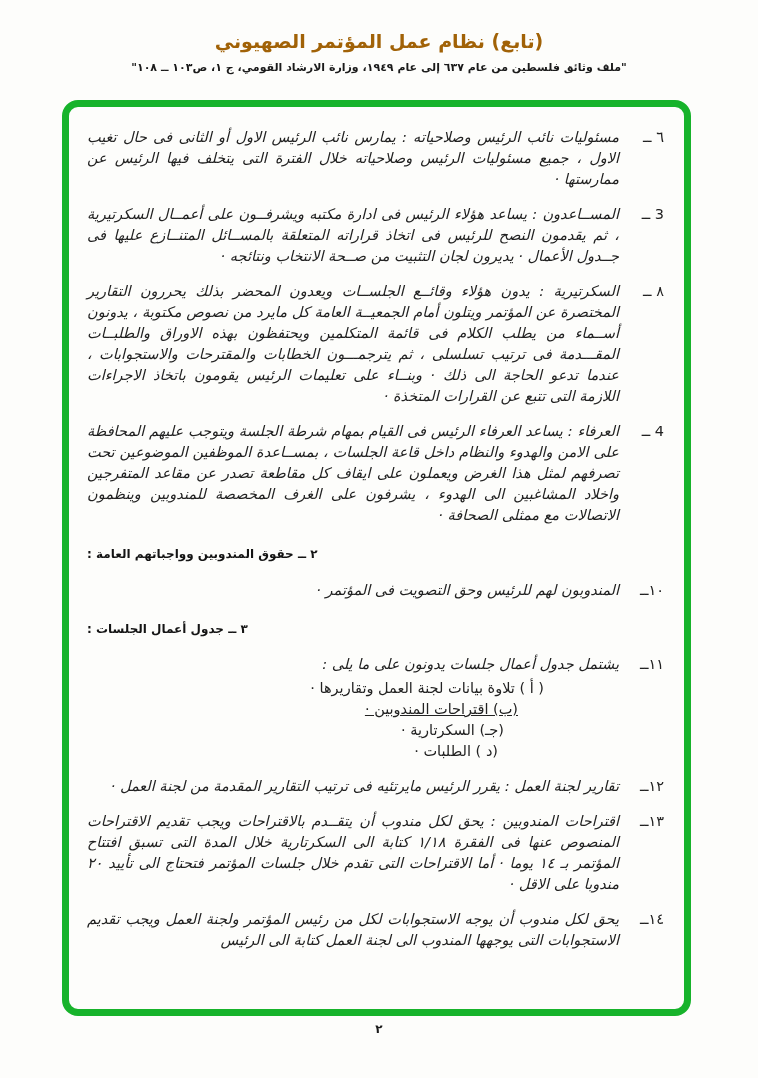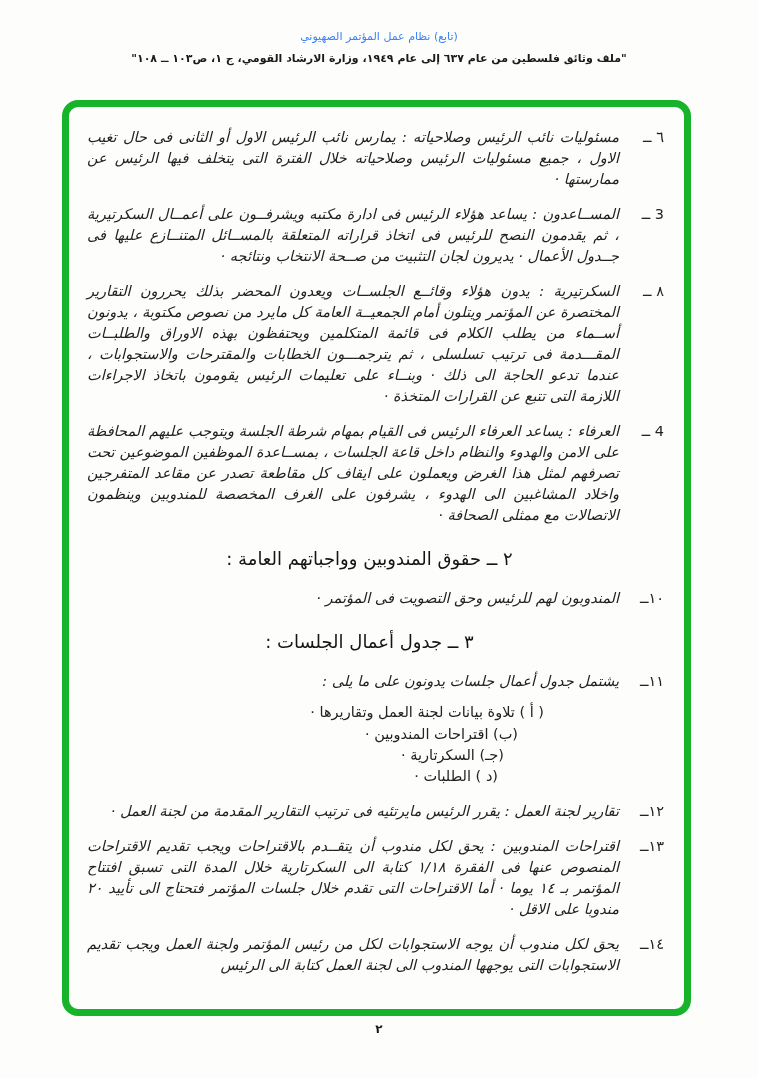--- a/index.html
+++ b/index.html
@@ -14,21 +14,21 @@
     position:relative;
     width:758px; height:1078px;
     background:#fdfdfb;
     overflow:hidden;
   }
   .doc-header {
     position:absolute; top:30px; left:0; right:0;
     text-align:center; direction:rtl;
   }
   .doc-title {
-    font-size:11px; font-weight:normal; color:#3b82f6;
+    font-size:19px; font-weight:bold; color:#a16207;
   }
   .doc-subtitle {
     font-size:11px; font-weight:bold; margin-top:9px; color:#1a1a1a;
   }
   .frame {
     position:absolute; left:62px; top:100px;
     width:629px; height:916px;
     border:7px solid #17b32b;
     border-radius:16px;
     padding:20px 20px 8px 18px;
@@ -47,30 +47,30 @@
     white-space:nowrap;
     margin-left:7px;
     min-width:38px;
   }
   .txt {
     flex:1;
     text-align:justify;
     font-style:italic;
   }
   .heading {
-    font-weight:normal;
-    font-size:18px;
+    font-weight:bold;
+    font-size:12px;
     color:#141414;
-    text-align:center;
+    text-align:left;
     margin:20px 12px 16px 0;
   }
-  .subs { margin-top:10px; }
+  .subs { margin-top:3px; }
   .sub { text-align:right; }
   .sub:nth-child(1) { margin-right:120px; }
-  .sub:nth-child(2) { margin-right:146px; }
+  .sub:nth-child(2) { margin-right:146px;text-decoration:underline; }
   .sub:nth-child(3) { margin-right:160px; }
   .sub:nth-child(4) { margin-right:166px; }
   .pagenum {
     position:absolute; top:1022px; left:0; right:0;
     text-align:center;
     font-size:12px; font-weight:bold; color:#1a1a1a;
   }
 </style>
 </head>
 <body>

